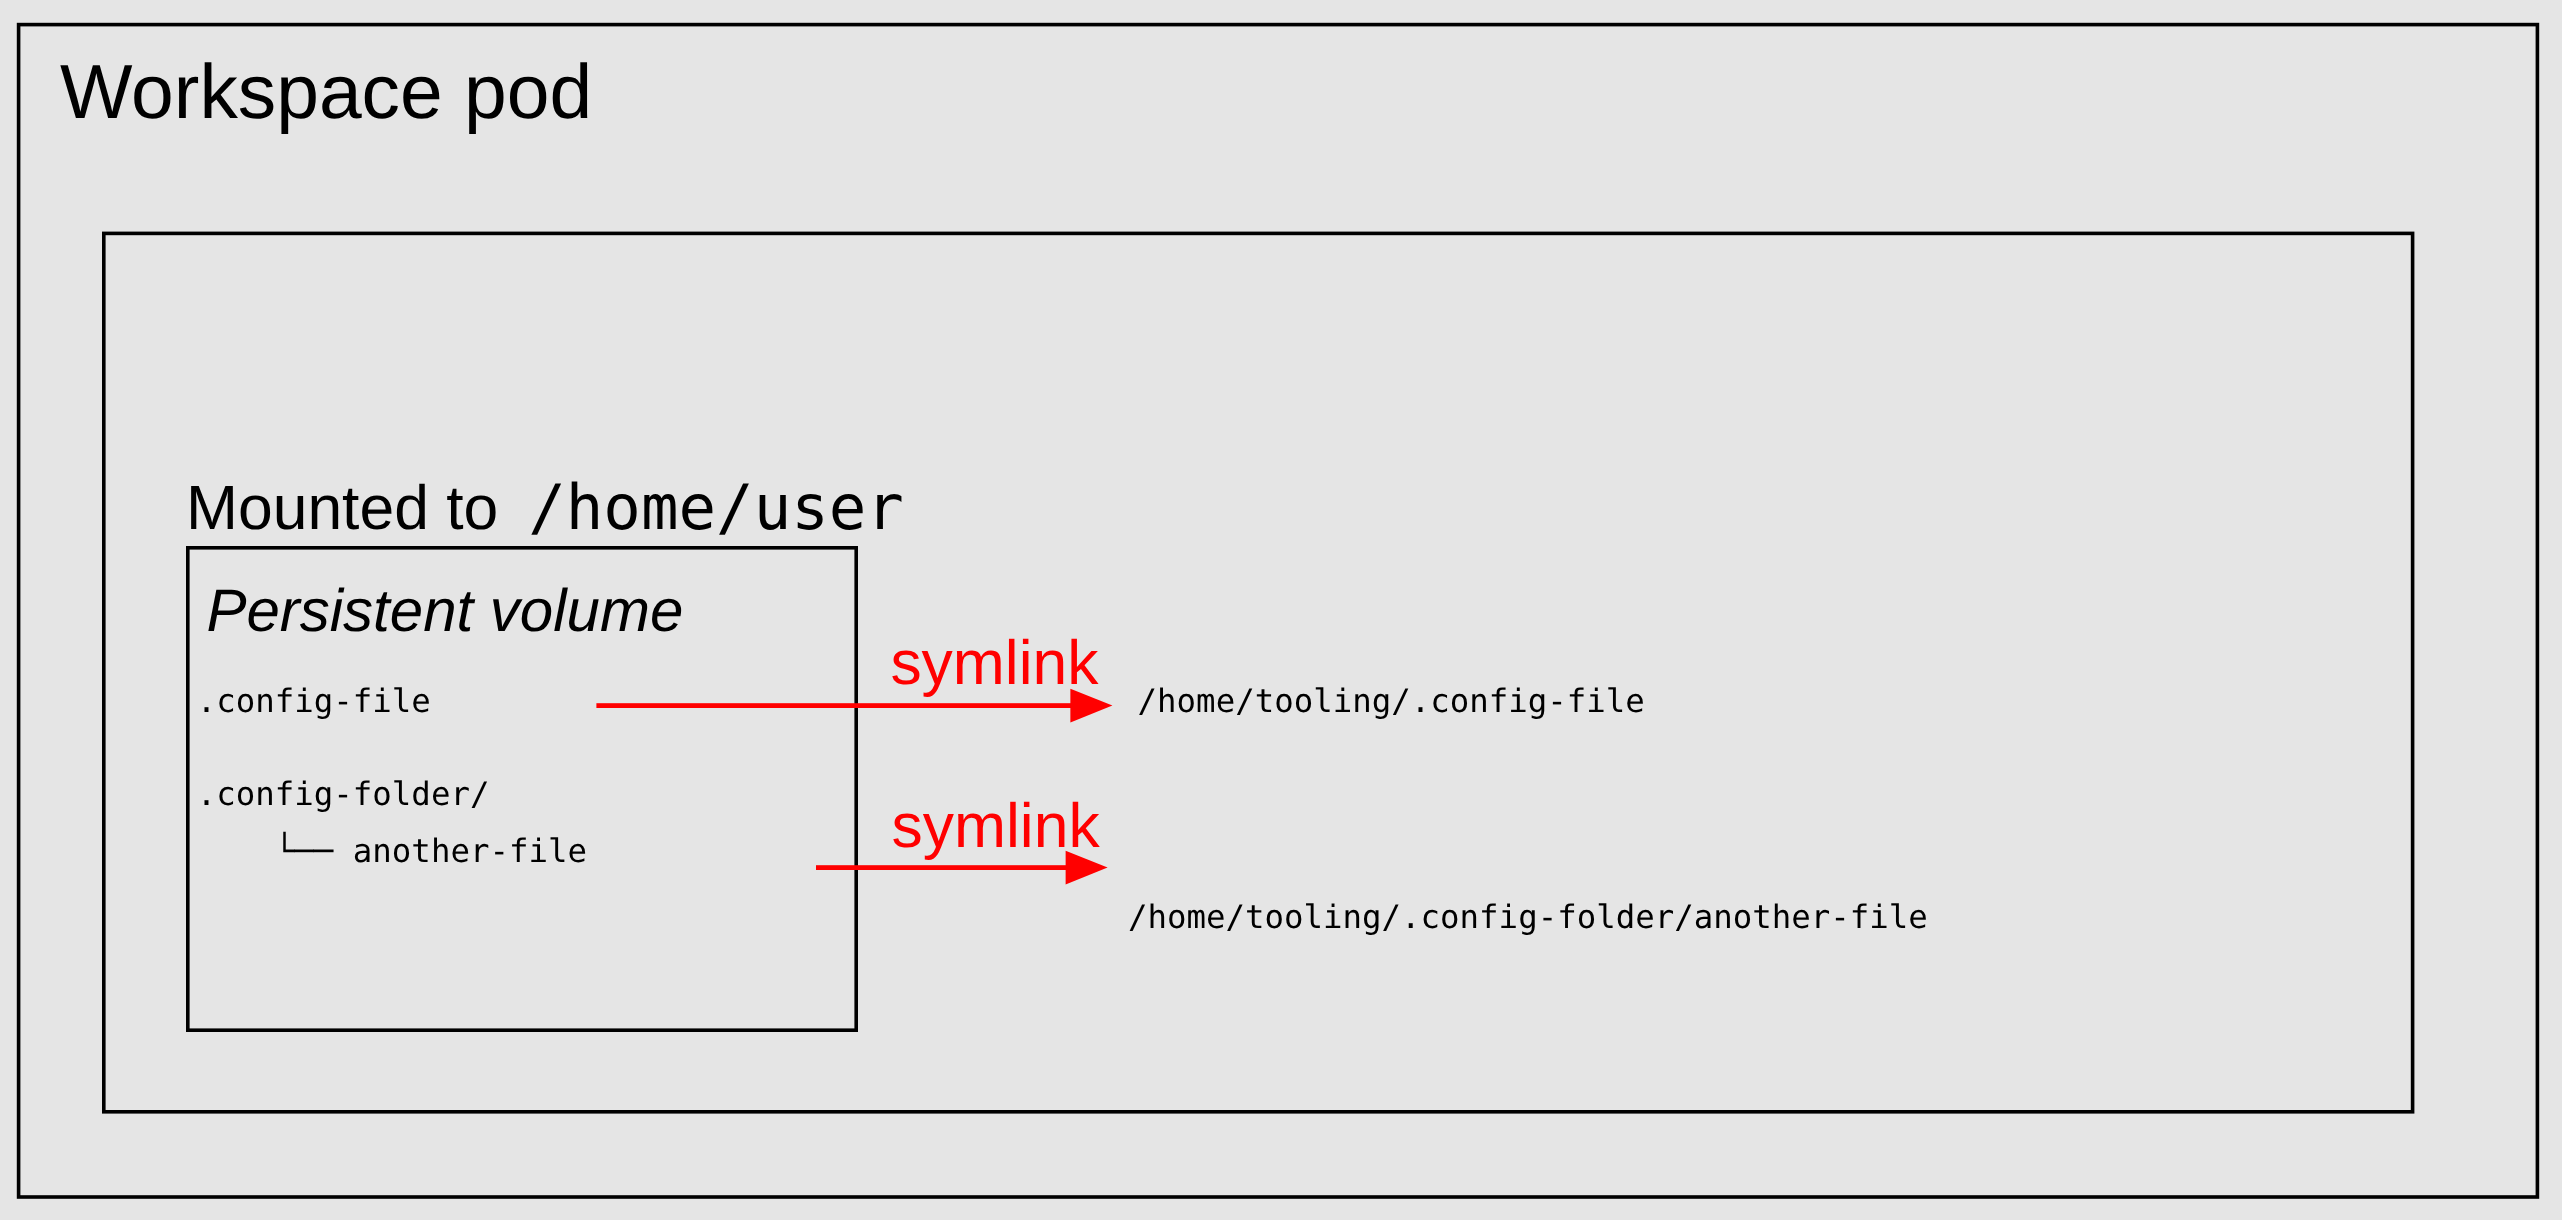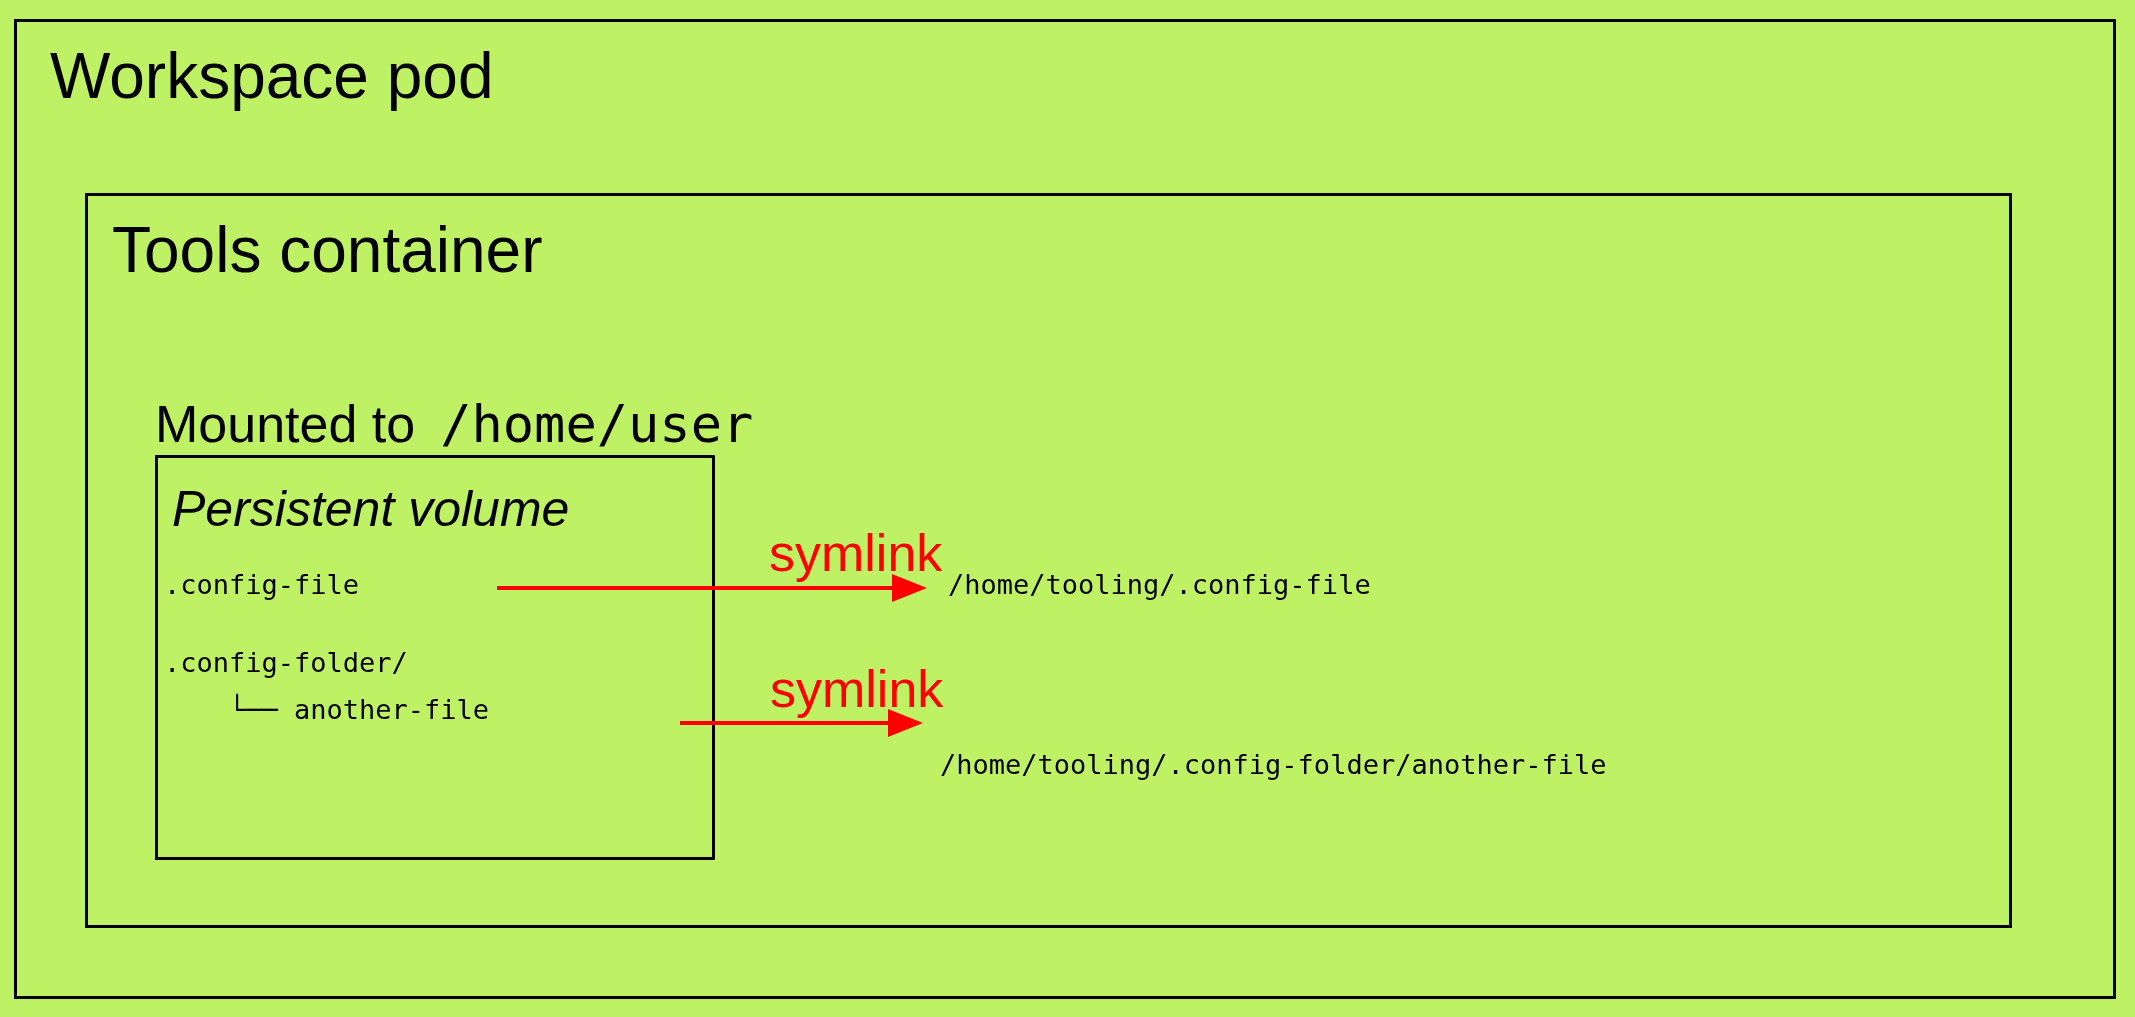--- a/index.html
+++ b/index.html
@@ -1,20 +1,20 @@
 <!DOCTYPE html>
 <html><head>
 <meta charset="utf-8">
 <style>
   html, body { margin: 0; padding: 0; background: #ffffff; }
   #canvas {
     position: relative;
     width: 2135px;
     height: 1017px;
-    background: #bef264;
+    background: #e5e5e5;
     font-family: "Liberation Sans", sans-serif;
     color: #000000;
     overflow: hidden;
   }
   .box {
     position: absolute;
     border: 3px solid #000000;
     background: transparent;
     box-sizing: border-box;
   }
@@ -22,21 +22,21 @@
     position: absolute;
     line-height: 1;
     white-space: pre;
   }
   .sans   { font-family: "Liberation Sans", sans-serif; }
   .mono   { font-family: "DejaVu Sans Mono", monospace; }
   .t-xl   { font-size: 64px; }
   .t-lg   { font-size: 50px; font-style: italic; }
   .t-md   { font-size: 52px; }
   .mono.t-md { font-size: 27px; }
-  .red-text { color: #ff0000; margin-left: 27px; }
+  .red-text { color: #ff0000; }
   .arrow-shaft {
     position: absolute;
     height: 4px;
     background: #ff0000;
   }
   .arrow-head {
     position: absolute;
     width: 0;
     height: 0;
     border-top: 14px solid transparent;
@@ -47,21 +47,20 @@
 </style>
 </head>
 <body>
 
 <div id="canvas">
 
   <div class="box" style="left: 14px; top: 19px; width: 2102px; height: 980px; border-color: rgb(0, 0, 0);"></div>
   <div class="label sans t-xl" style="left:50px; top:44px;">Workspace pod</div>
 
   <div class="box" style="left: 85px; top: 193px; width: 1927px; height: 735px; border-color: rgb(0, 0, 0);"></div>
-  <div class="label sans t-xl" style="left:112px; top:218px;">Tools container</div>
 
   <div class="label t-md" style="left:155px; top:398px;"><span class="sans">Mounted to</span><span class="mono mount-path">/home/user</span></div>
 
   <div class="box" style="left: 155px; top: 455px; width: 560px; height: 405px; border-color: rgb(0, 0, 0);"></div>
   <div class="label sans t-lg" style="left:172px; top:484px;">Persistent volume</div>
 
   <div class="label mono t-md" style="left:164px; top:571px;">.config-file</div>
   <div class="label mono t-md" style="left:164px; top:696px;">    └── another-file</div>
   <div class="label mono t-md" style="left:164px; top:649px;">.config-folder/</div>
 

